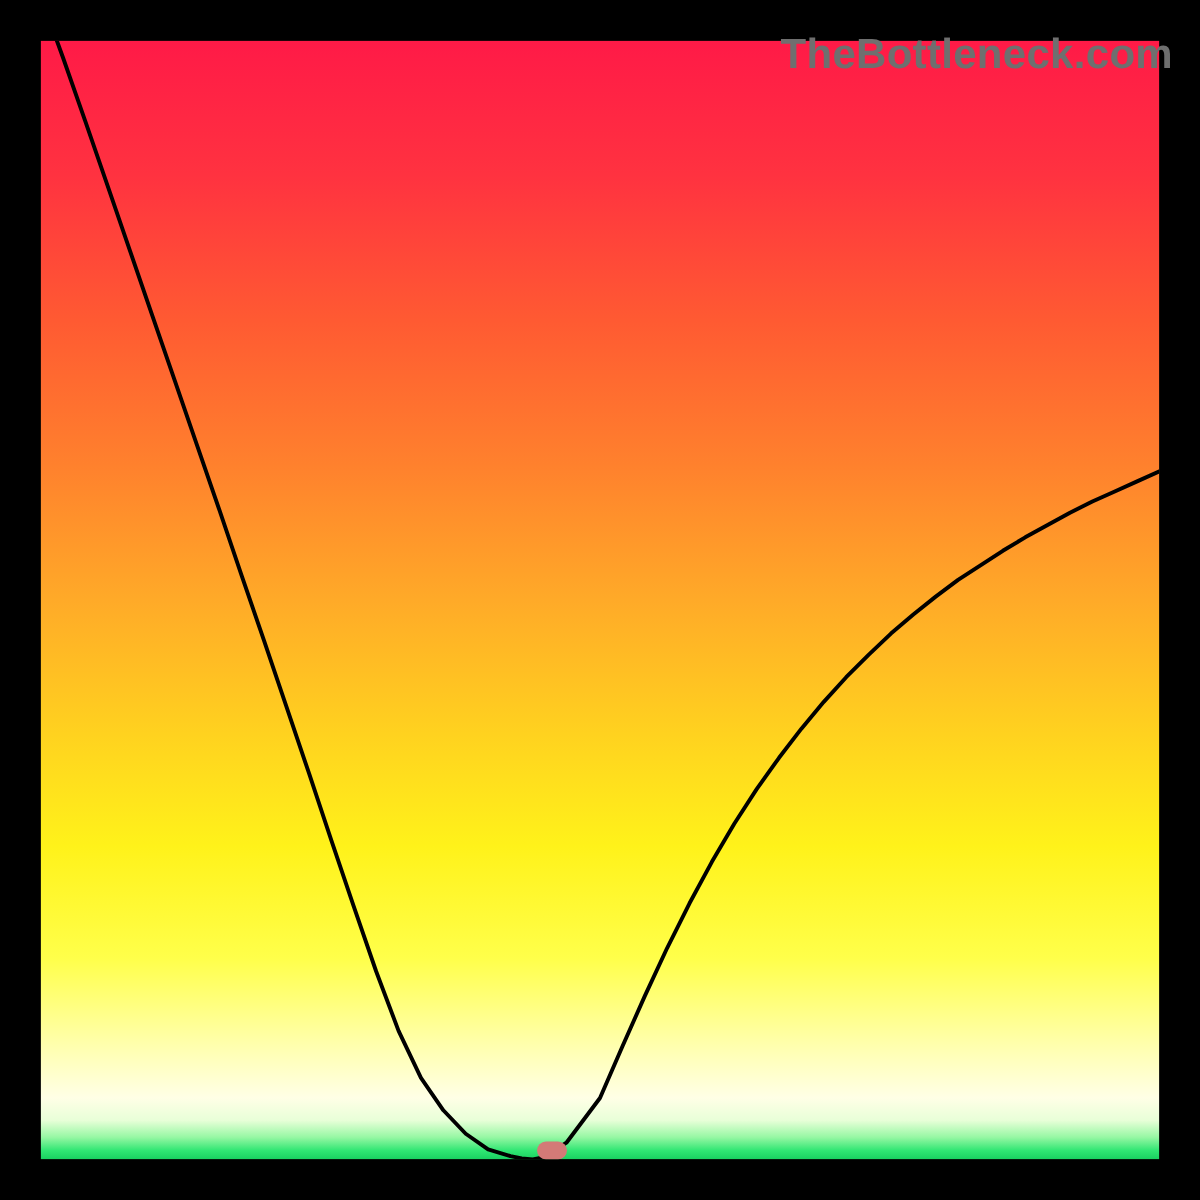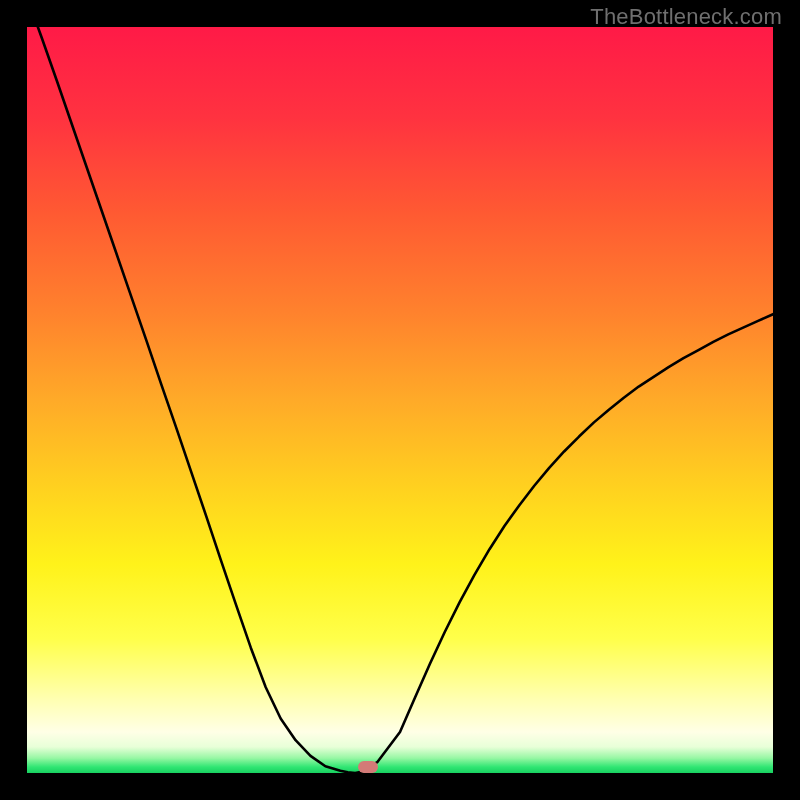--- a/index.html
+++ b/index.html
@@ -6,25 +6,25 @@
   body {
     width: 800px;
     height: 800px;
     background: #000;
     position: relative;
     font-family: Arial, Helvetica, sans-serif;
     overflow: hidden;
   }
   .watermark {
     position: absolute;
-    top: 4px;
+    top: 20px;
     right: 18px;
     color: #6f6f6f;
-    font-size: 22px;
-    font-weight: 400;
+    font-size: 28px;
+    font-weight: 700;
     letter-spacing: 0.2px;
     z-index: 30;
   }
   .plot-area {
     position: absolute;
     left: 27px;
     top: 27px;
     width: 746px;
     height: 746px;
     overflow: hidden;

